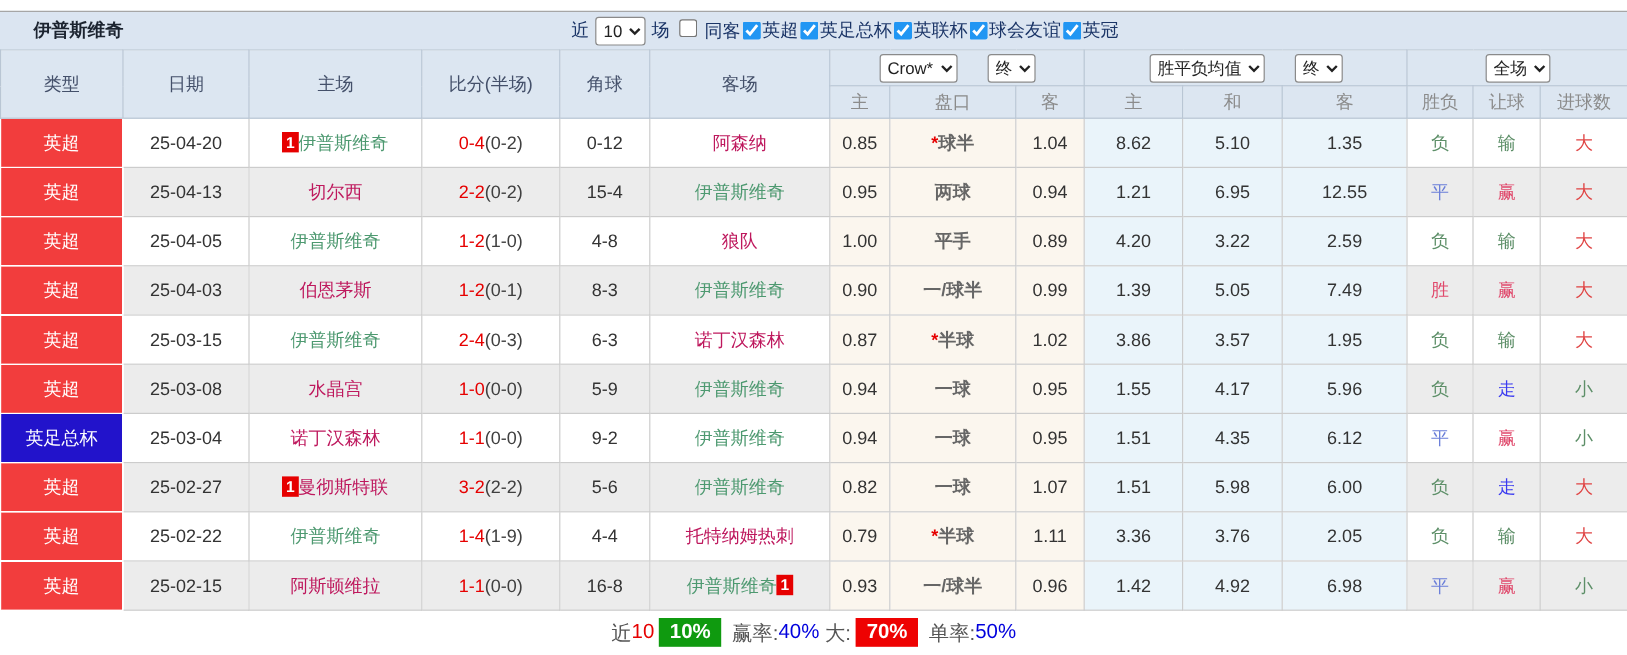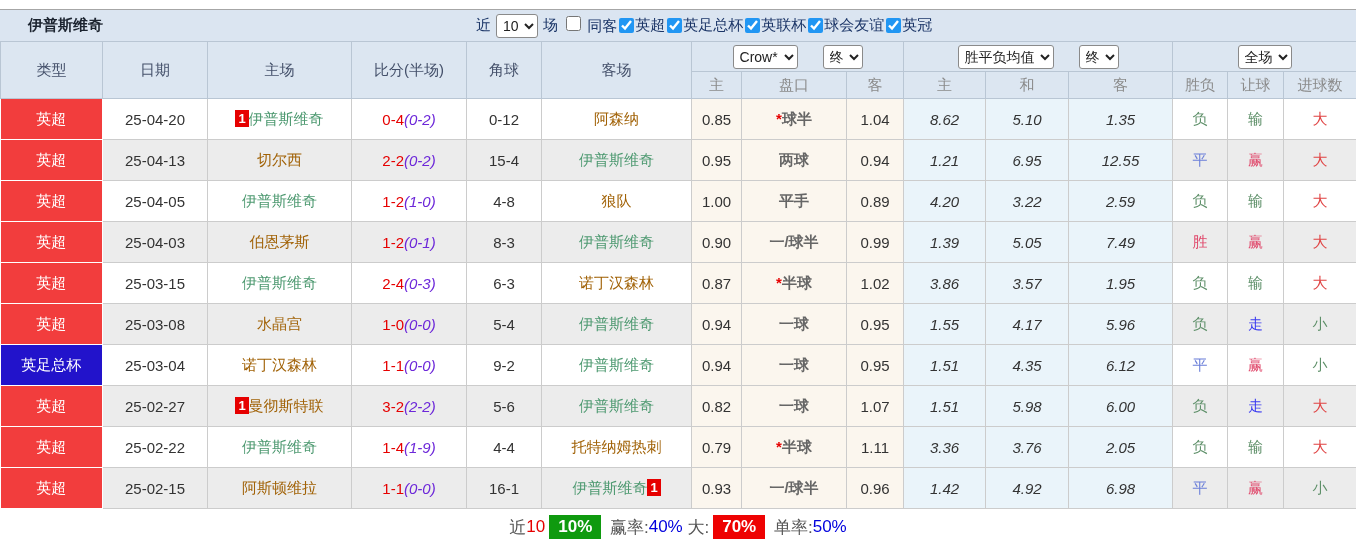--- a/index.html
+++ b/index.html
@@ -18,26 +18,26 @@
 
   
   table{border-collapse:collapse;table-layout:fixed;width:1356px;padding-left:24px;}
   thead th{background:#dce6f1;border:1px solid #b9c6d4;font-weight:normal;color:#44506a;font-size:15px;padding:0;}
   tr.hrow1{height:30px;} tr.hrow2{height:27px;}
   tr.hrow2 th{color:#8b8b8b;}
   .ddwrap{display:flex;align-items:center;justify-content:center;gap:25px;}
   tbody td{border:1px solid #ccc;text-align:center;font-size:15px;color:#333;height:40px;padding:0;overflow:hidden;}
   tbody tr:nth-child(even) td{background:#ececec;}
   tbody td.odds-col{background:#fbf6ee !important;}
-  tbody td.avg-col{background:#eaf4fa !important;font-style:italic;}
+  tbody td.avg-col{background:#eaf4fa !important;}
   td.type-cell{color:#fff;border:1px solid #fff;border-left:none;font-size:15px;}
   .badge{display:inline-block;background:#e60000;color:#fff;font-size:13px;line-height:17px;padding:0 3px;font-weight:bold;vertical-align:1px;}
-  .ft{color:#e60000;} .ht{color:#6d28d9;font-style:italic;}
+  .ft{color:#e60000;} .ht{color:#404040;}
   .handicap{color:#666;font-weight:bold;} .star{color:#e60000;}
-  .team-focus{color:#4d9970;} .team-plain{color:#a16207;}
+  .team-focus{color:#4d9970;} .team-plain{color:#be185d;}
 
   
   .footer{height:36px;display:flex;align-items:center;justify-content:center;font-size:17px;white-space:pre;}
   .seg-grey{color:#555;} .seg-red{color:#e60000;} .seg-blue{color:#0000dd;}
   .box-green,.box-red{color:#fff;font-weight:bold;padding:2px 9px;margin:0 4px;display:inline-block;}
   .box-green{background:#0f9a0f;} .box-red{background:#ee0202;}
 </style>
 </head>
 <body>
 
@@ -228,21 +228,21 @@
         <td class="avg-col">1.95</td>
         <td style="color: rgb(93, 143, 104);">负</td>
         <td style="color: rgb(93, 143, 104);">输</td>
         <td style="color: rgb(224, 69, 69);">大</td>
       </tr>
       <tr>
         <td class="type-cell" style="background: rgb(242, 61, 61);">英超</td>
         <td>25-03-08</td>
         <td><span class="team-plain">水晶宫</span></td>
         <td><span class="ft">1-0</span><span class="ht">(0-0)</span></td>
-        <td>5-4</td>
+        <td>5-9</td>
         <td><span class="team-focus">伊普斯维奇</span></td>
         <td class="odds-col">0.94</td>
         <td class="odds-col handicap">一球</td>
         <td class="odds-col">0.95</td>
         <td class="avg-col">1.55</td>
         <td class="avg-col">4.17</td>
         <td class="avg-col">5.96</td>
         <td style="color: rgb(93, 143, 104);">负</td>
         <td style="color: rgb(58, 58, 240);">走</td>
         <td style="color: rgb(93, 143, 104);">小</td>
@@ -296,21 +296,21 @@
         <td class="avg-col">2.05</td>
         <td style="color: rgb(93, 143, 104);">负</td>
         <td style="color: rgb(93, 143, 104);">输</td>
         <td style="color: rgb(224, 69, 69);">大</td>
       </tr>
       <tr>
         <td class="type-cell" style="background: rgb(242, 61, 61);">英超</td>
         <td>25-02-15</td>
         <td><span class="team-plain">阿斯顿维拉</span></td>
         <td><span class="ft">1-1</span><span class="ht">(0-0)</span></td>
-        <td>16-1</td>
+        <td>16-8</td>
         <td><span class="team-focus">伊普斯维奇</span><span class="badge">1</span></td>
         <td class="odds-col">0.93</td>
         <td class="odds-col handicap">一/球半</td>
         <td class="odds-col">0.96</td>
         <td class="avg-col">1.42</td>
         <td class="avg-col">4.92</td>
         <td class="avg-col">6.98</td>
         <td style="color: rgb(107, 127, 217);">平</td>
         <td style="color: rgb(224, 72, 107);">赢</td>
         <td style="color: rgb(93, 143, 104);">小</td>

